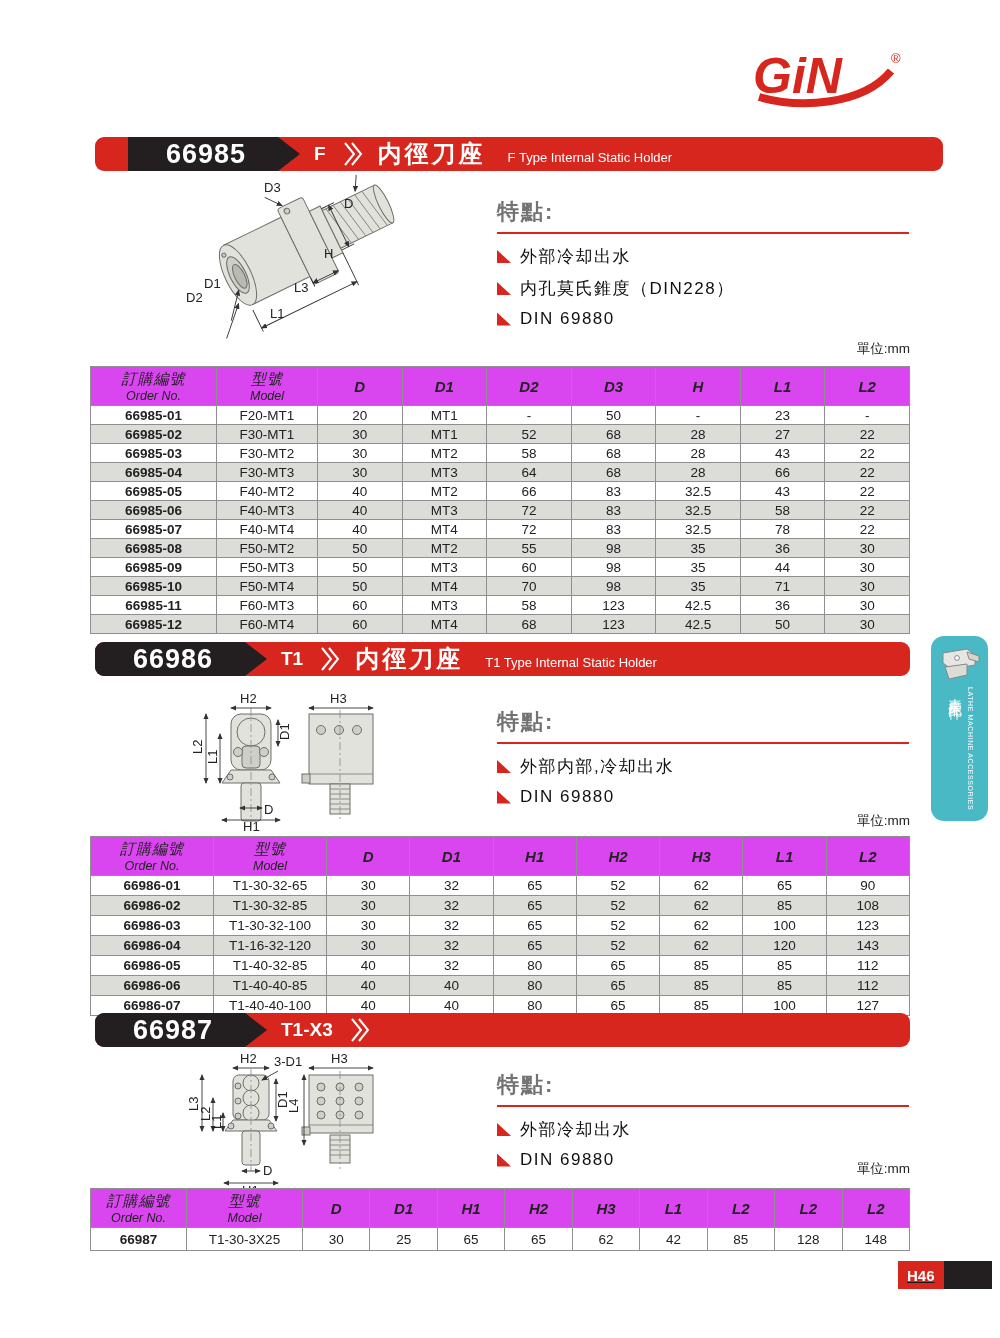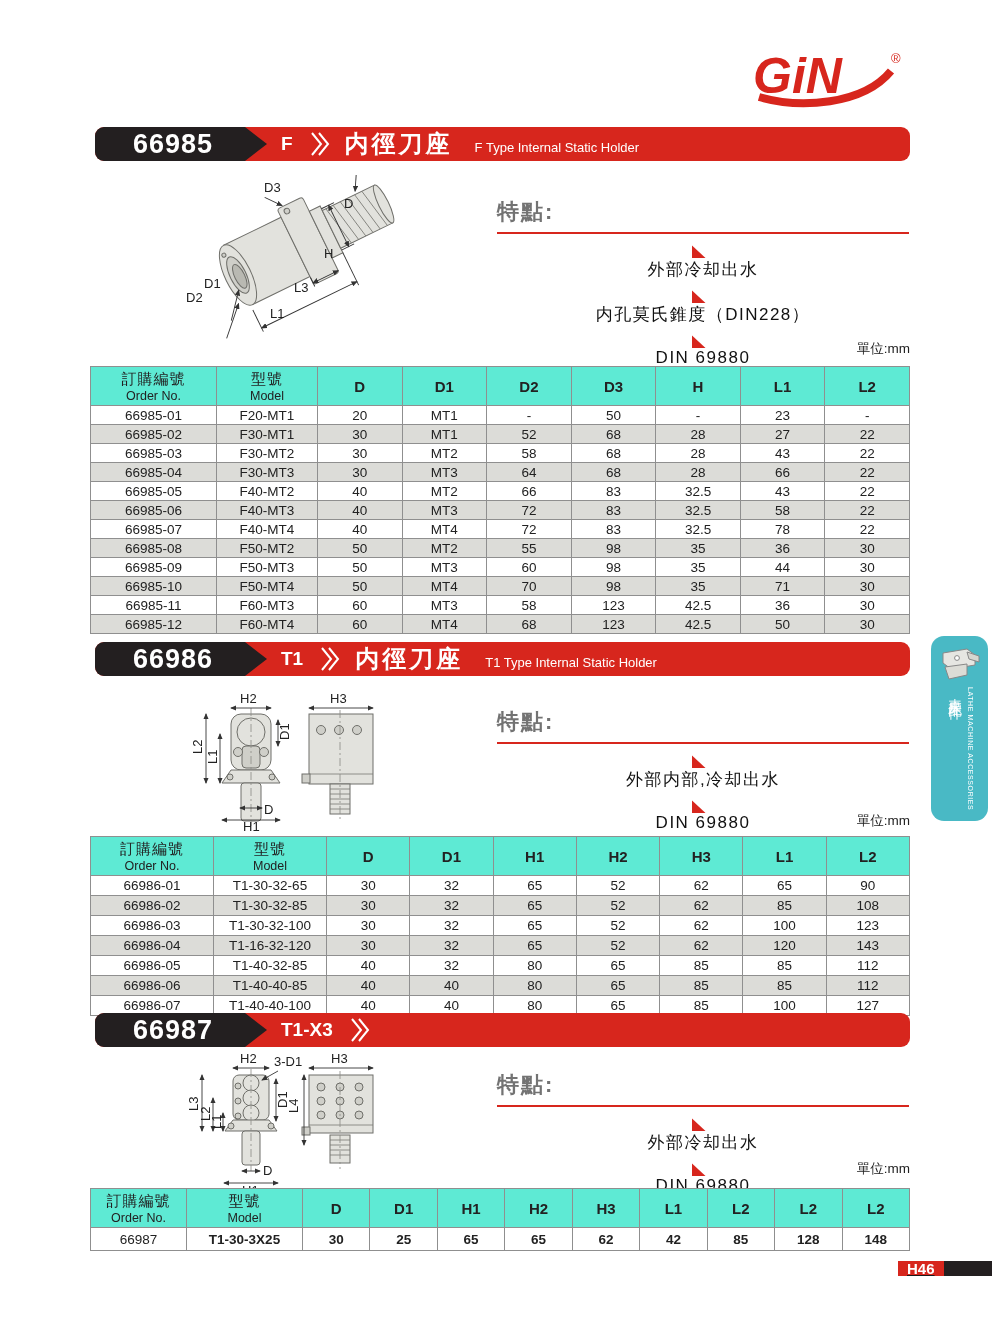--- a/index.html
+++ b/index.html
@@ -21,40 +21,40 @@
   .code{color:#fff;font-size:19px;font-weight:bold;margin-left:14px;white-space:nowrap;}
   .chev{margin-left:16px;flex:0 0 auto;}
   .btitle{margin-left:14px;display:flex;align-items:baseline;gap:22px;color:#fff;white-space:nowrap;}
   .btitle .zh{font-size:24px;font-weight:bold;letter-spacing:3px;}
   .btitle .en{font-size:13px;font-weight:normal;}
 
   
   .features{position:absolute;left:497px;width:412px;}
   .f-title{color:#737373;font-size:22px;font-weight:bold;letter-spacing:2px;
            border-bottom:2px solid #d7261d;padding-bottom:5px;margin-bottom:11px;}
-  .f-item{display:flex;align-items:center;margin-bottom:9px;flex-direction:column;}
+  .f-item{display:flex;align-items:center;margin-bottom:9px;}
   .tri{width:14px;height:13px;background:#d7261d;margin-right:9px;flex:0 0 auto;
        clip-path:polygon(0 0,100% 100%,0 100%);}
   .f-text{font-size:17px;color:#111;letter-spacing:1.5px;}
 
   
   .unit{position:absolute;right:90px;font-size:13.5px;color:#222;}
 
   
   table.spec{position:absolute;left:90px;width:820px;border-collapse:collapse;table-layout:fixed;}
   table.spec th,table.spec td{border:1px solid #8f8f8f;text-align:center;padding:0;overflow:hidden;}
-  table.spec thead th{background:#5eead4;height:38px;font-weight:bold;font-size:15px;color:#222;}
+  table.spec thead th{background:#d946ef;height:38px;font-weight:bold;font-size:15px;color:#222;font-style:italic;}
   table.spec .h-zh{font-size:15px;font-weight:normal;letter-spacing:1px;}
   table.spec .h-en{font-size:12.5px;font-weight:normal;}
   table.spec tbody td{background:#fff;font-size:13.5px;color:#222;}
   table.spec tbody tr:nth-child(even) td{background:#dcdcd8;}
-  table.spec tbody td:first-child{font-weight:normal;}
+  table.spec tbody td:first-child{font-weight:bold;}
   .tbl1 tbody td{height:18px;}
   .tbl2 tbody td{height:19px;}
-  .tbl3 tbody td{height:22px;font-size:14px;font-weight:bold;}
+  .tbl3 tbody td{height:22px;font-size:14px;}
   .tbl1 th:nth-child(1){width:125px;} .tbl1 th:nth-child(2){width:100px;}
   .tbl2 th:nth-child(1){width:122px;} .tbl2 th:nth-child(2){width:112px;}
   .tbl3 th:nth-child(1){width:95px;}  .tbl3 th:nth-child(2){width:115px;}
 
   
   .draw{position:absolute;}
   .part{fill:#e2e2dd;stroke:#6f6f6a;stroke-width:1;}
   .part2{fill:#cfcfc9;stroke:#6f6f6a;stroke-width:1;}
   .part3{fill:#b9b9b2;stroke:#6f6f6a;stroke-width:1;}
   .dim{stroke:#333;stroke-width:0.9;fill:none;}
@@ -63,37 +63,37 @@
   .dlabel{font-size:13px;fill:#222;font-family:"Liberation Sans",sans-serif;}
 
   
   .side-tab{position:absolute;left:931px;top:636px;width:57px;height:185px;background:#49b9c5;
             border-radius:13px;display:flex;flex-direction:column;align-items:center;}
   .tab-texts{display:flex;flex-direction:row;justify-content:center;gap:3px;margin-top:2px;}
   .tab-zh{writing-mode:vertical-rl;font-size:13.5px;color:#fff;letter-spacing:3px;}
   .tab-en{writing-mode:vertical-rl;font-size:7px;color:#fff;letter-spacing:0.6px;}
 
   
-  .pagenum{position:absolute;left:898px;top:1261px;height:15px;display:flex;text-decoration:underline;}
+  .pagenum{position:absolute;left:898px;top:1261px;height:28px;display:flex;text-decoration:underline;}
   .pn-red{background:#d7261d;color:#fff;font-weight:bold;font-size:15px;
           display:flex;align-items:center;padding:0 9px;}
   .pn-black{background:#231f20;width:48px;}
 </style>
 </head>
 <body>
 
 <div class="logo">
   <svg width="168" height="66" viewBox="0 0 168 66">
     <path d="M14,52 C55,64 118,60 146,26" stroke="#d7261d" stroke-width="8" fill="none"></path>
     <text x="8" y="48" font-size="50" font-weight="bold" font-style="italic" fill="#d7261d">GiN</text>
     <text x="146" y="18" font-size="13" fill="#d7261d">®</text>
   </svg>
 </div>
 
-<div class="banner" style="top:127px;">
+<div class="banner" style="top:137px;padding-left:33px;">
   <div class="seg">
     <div class="seg-bg"></div>
     <div class="seg-num">66985</div>
   </div>
   <span class="code">F</span>
   <svg class="chev" width="22" height="26" viewBox="0 0 22 26">
     <polyline points="3,2 12,13 3,24" fill="none" stroke="#fff" stroke-width="2"></polyline>
     <polyline points="10,2 19,13 10,24" fill="none" stroke="#fff" stroke-width="2"></polyline>
   </svg>
   <span class="btitle">

